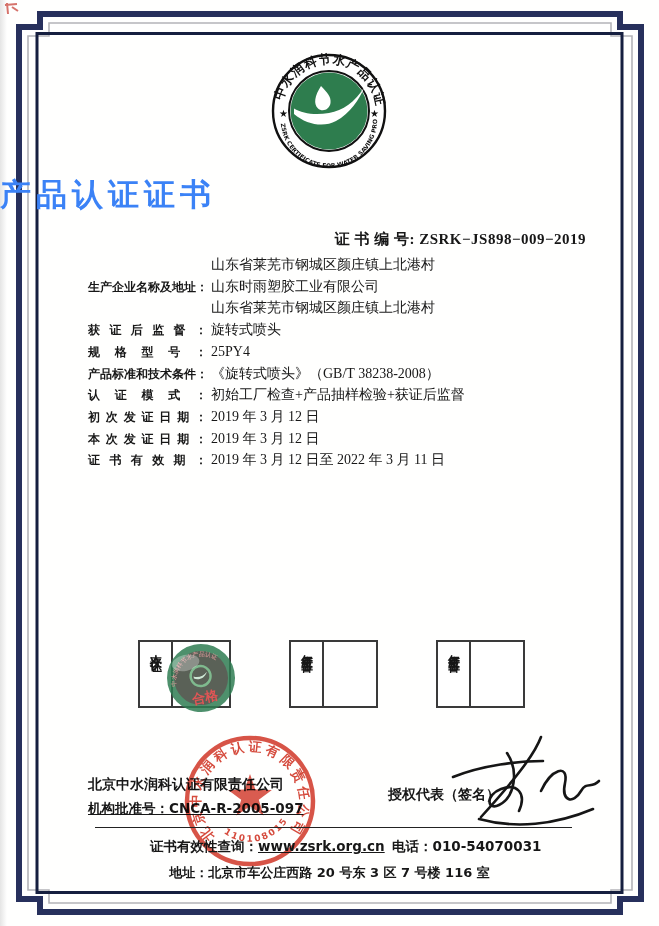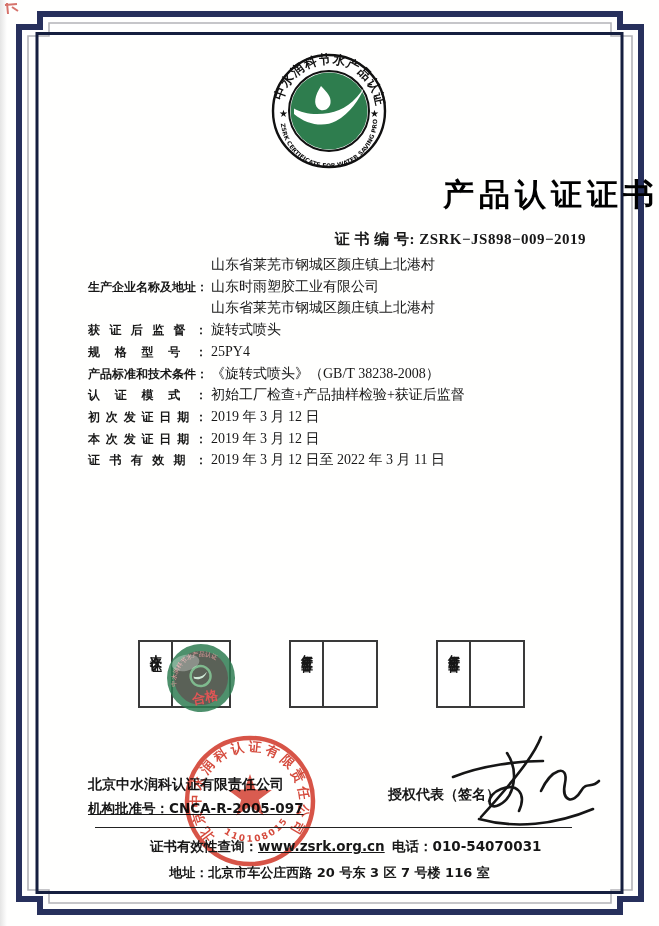--- a/index.html
+++ b/index.html
@@ -5,23 +5,23 @@
   html,body{margin:0;padding:0;background:#ffffff;}
   .page{
     position:relative;width:659px;height:926px;background:#fffffe;overflow:hidden;
     font-family:"Liberation Serif",serif;color:#171717;
   }
   .edge-shade{position:absolute;left:0;top:0;width:7px;height:100%;
     background:linear-gradient(to right,#cfcfcf,#ffffff);opacity:.55;}
   .border-svg{position:absolute;left:0;top:0;}
   .logo{position:absolute;left:269px;top:51px;}
   .title{
-    position:absolute;left:0;top:174px;width:100%;margin:0;text-align:right;
+    position:absolute;left:0;top:174px;width:100%;margin:0;text-align:left;
     font-family:"DejaVu Sans",sans-serif;font-weight:900;font-size:31px;
-    letter-spacing:5px;color:#000000;
+    letter-spacing:5px;color:#3b82f6;
   }
   .cert-no{
     position:absolute;top:230px;right:73px;font-size:15px;font-weight:700;
     font-family:"Liberation Serif",serif;white-space:nowrap;letter-spacing:.5px;
   }
   .fields{position:absolute;left:88px;top:254px;width:520px;}
   .frow{line-height:20.7px;white-space:nowrap;}
   .flabel{
     display:inline-block;width:119px;text-align:justify;text-align-last:justify;
     -moz-text-align-last:justify;font-weight:700;font-size:12px;

